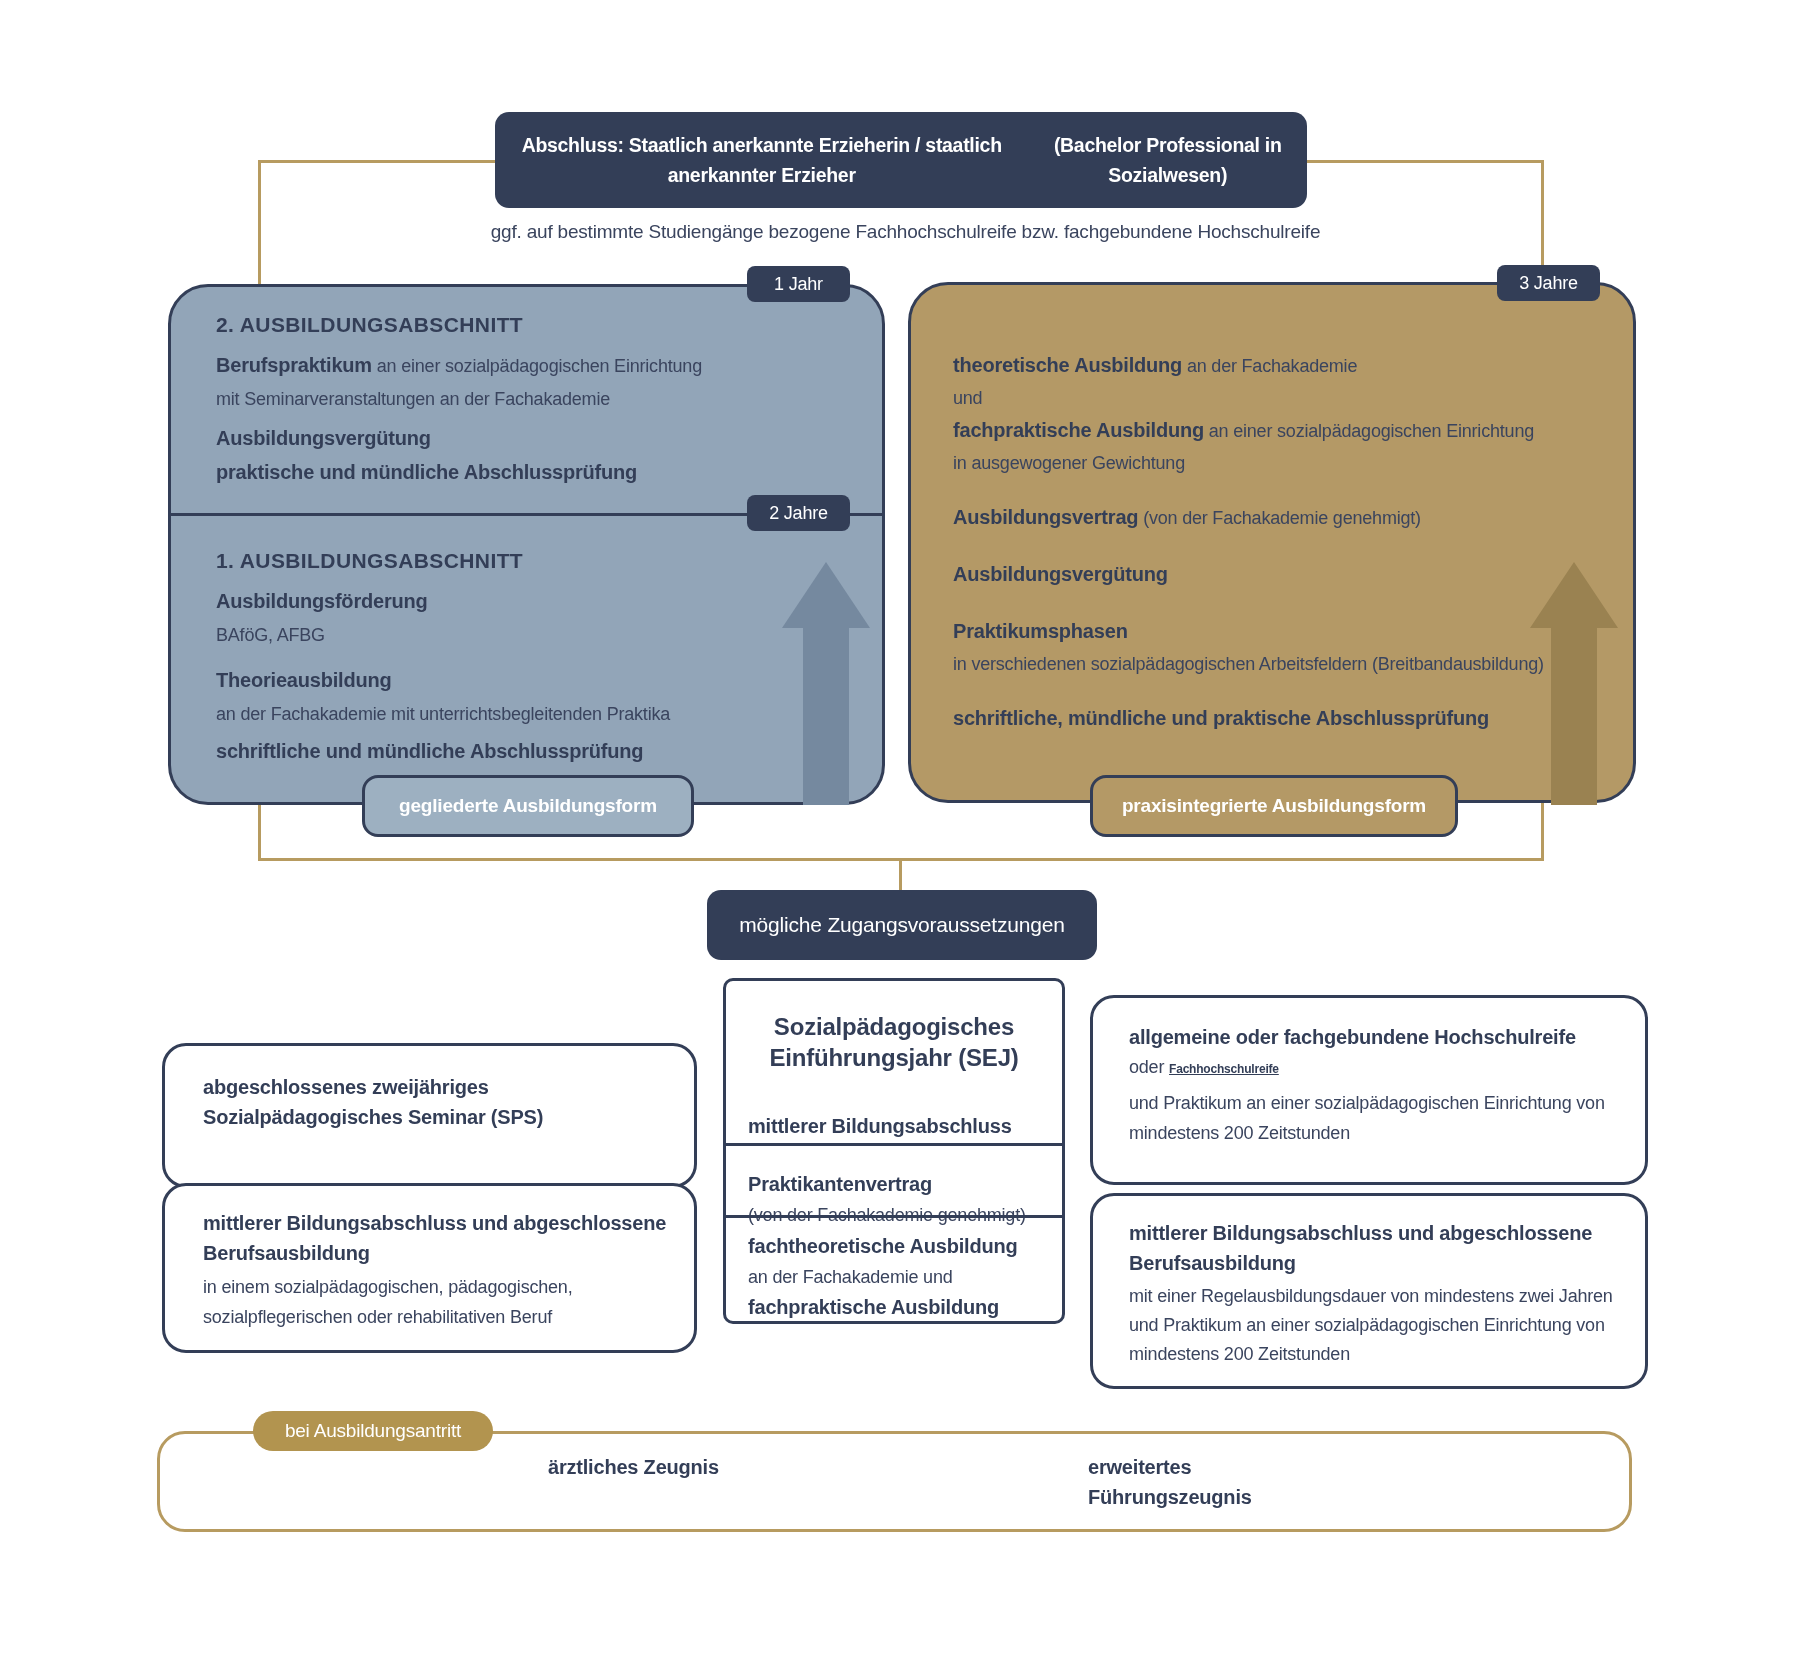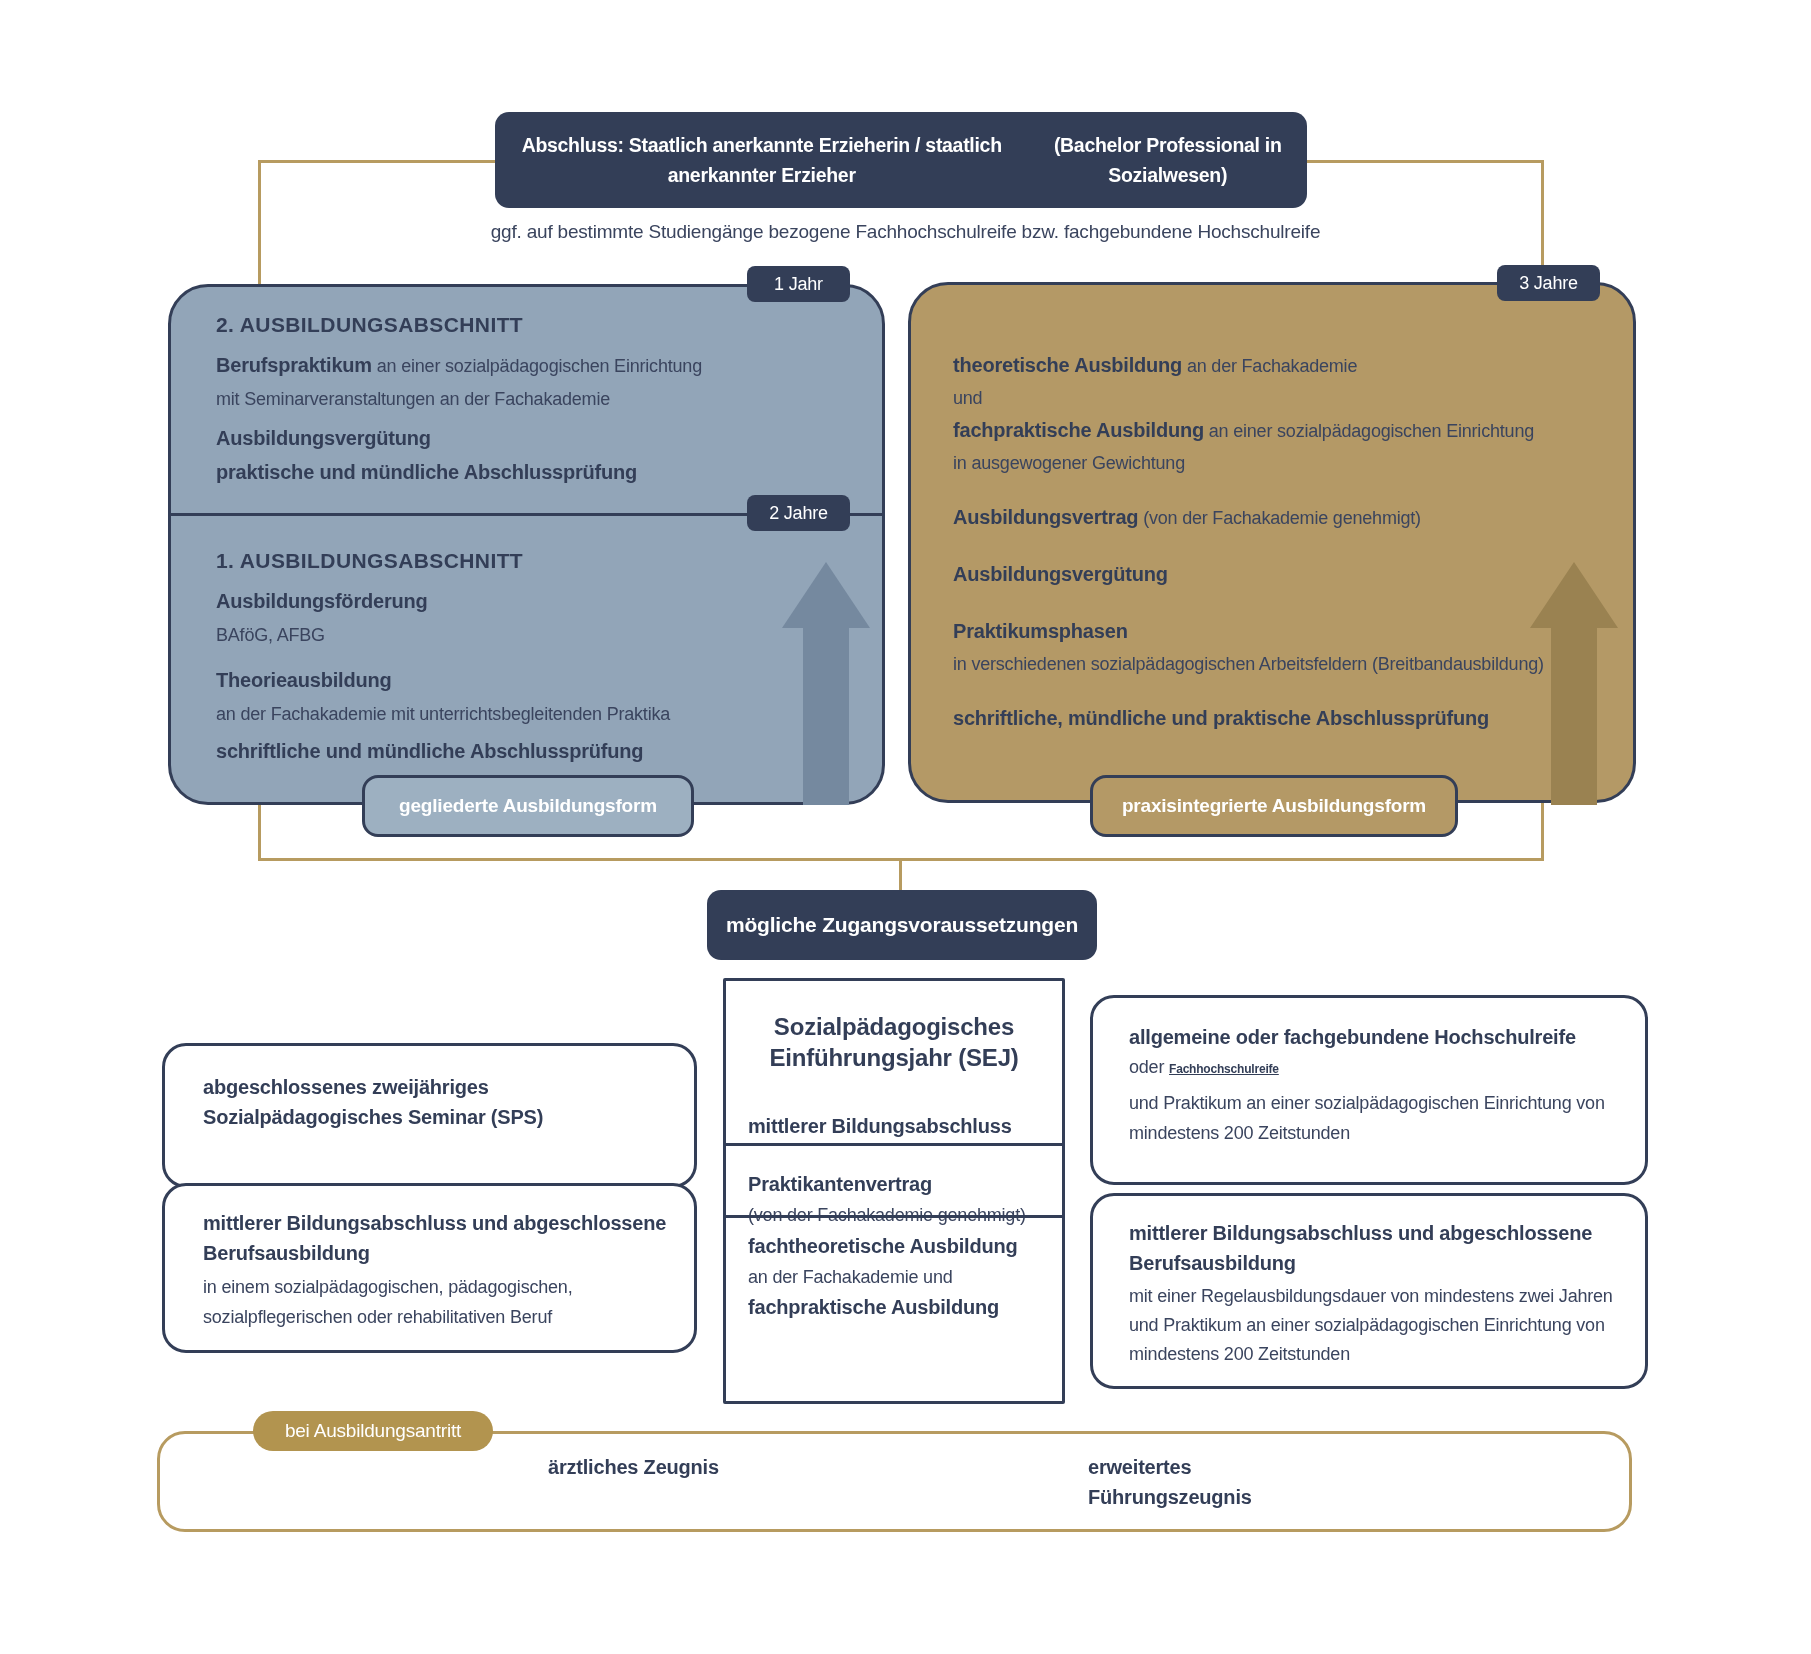--- a/index.html
+++ b/index.html
@@ -46,29 +46,29 @@
   .arrow-head{width:0; height:0; border-left:44px solid transparent; border-right:44px solid transparent;}
   .arrow-shaft{width:46px;}
 
   .form-badge{
     height:62px; border:3px solid var(--navy); border-radius:16px; box-sizing:border-box;
     color:var(--white); font-weight:bold; font-size:19px; display:flex;
     align-items:center; justify-content:center; white-space:nowrap;
   }
   .access-node{
     left:707px; top:890px; width:390px; height:70px; background:var(--navy); border-radius:14px;
-    color:var(--white); font-weight:bold; font-size:21px; display:flex; align-items:center;
+    color:var(--white); font-weight:normal; font-size:21px; display:flex; align-items:center;
     justify-content:center;
   }
   .req-box{background:var(--white); border:3px solid var(--navy); border-radius:24px; box-sizing:border-box;}
   .req-box .l{line-height:30px; white-space:normal;}
   .req-title{font-size:20px; font-weight:bold; color:var(--navy); line-height:30px;}
   .req-detail{font-size:18px; line-height:30px; margin-top:4px;}
 
-  .sej{left:723px; top:978px; width:342px; height:426px; border-radius:2px;}
+  .sej{left:723px; top:978px; width:342px; height:346px; border-radius:10px;}
   .sej-title{position:absolute; top:30px; left:14px; right:14px; text-align:center;
     font-size:24px; line-height:31px; font-weight:bold; color:var(--navy);}
   .sej-div{position:absolute; left:0; right:0; height:2.5px; background:var(--navy);}
   .sej-row{position:absolute; left:22px; right:12px;}
   .sej-row .l{line-height:30px;}
 
   .entry-box{left:157px; top:1431px; width:1475px; height:101px; border:3px solid var(--gold);
     border-radius:28px; box-sizing:border-box; background:var(--white);}
   .entry-badge{left:253px; top:1411px; width:240px; height:40px; background:var(--gold-badge);
     border-radius:20px; color:var(--white); font-size:19px; display:flex; align-items:center; justify-content:center;}

